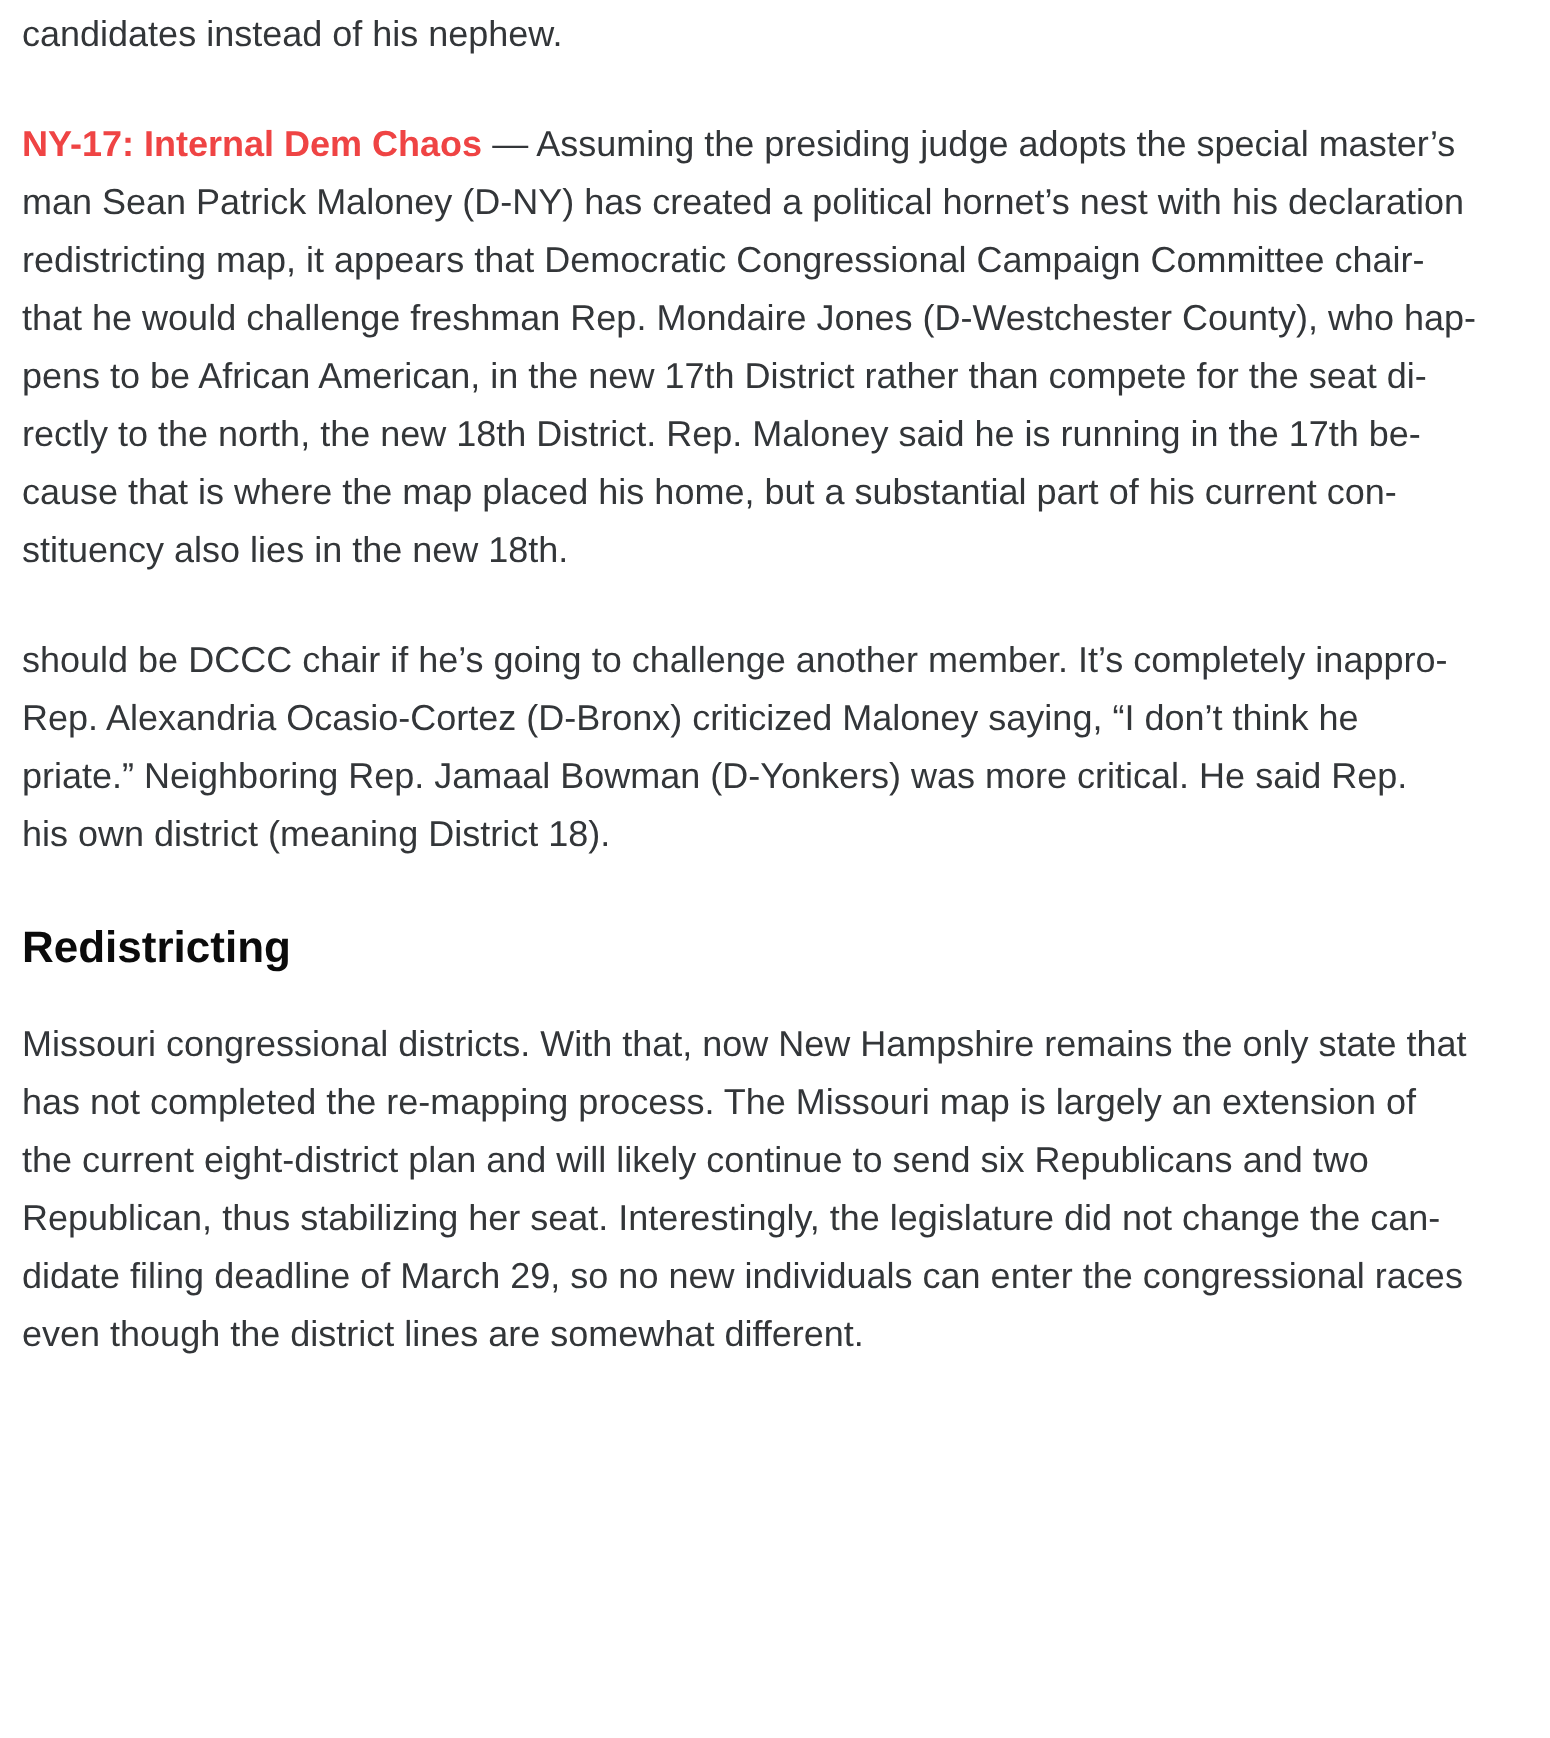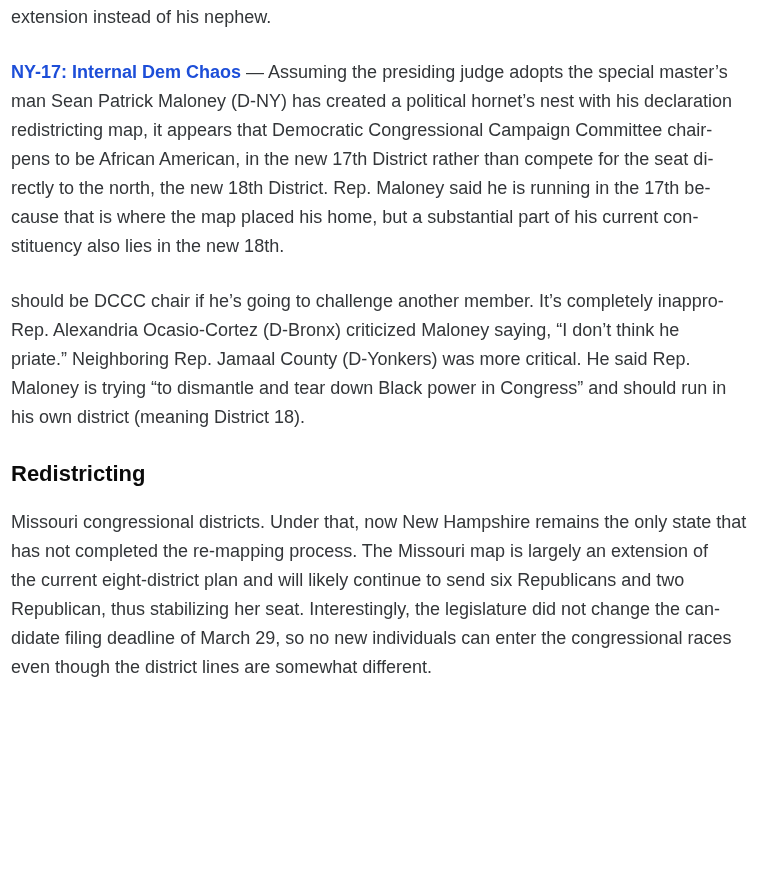--- a/index.html
+++ b/index.html
@@ -20,56 +20,56 @@
     line-height: 29px;
   }
   .paragraph {
     margin: 0 0 26px 0;
   }
   .line {
     white-space: nowrap;
   }
   .paragraph strong {
     font-weight: bold;
-    color: #1d4ed8;
+    color: #ef4444;
   }
   .section-heading {
     margin: 10px 12px 18px 0;
     font-size: 22px;
     line-height: 32px;
     font-weight: bold;
     color: #0b0b0b;
     white-space: nowrap;
   }
 </style>
 </head>
 <body>
 
 <div class="article-body">
     <div class="paragraph">
-      <div class="line">extension instead of his nephew.</div>
+      <div class="line">candidates instead of his nephew.</div>
     </div>
     <div class="paragraph">
       <div class="line"><strong>NY-17: Internal Dem Chaos</strong><span> — Assuming the presiding judge adopts the special master’s</span></div>
       <div class="line">man Sean Patrick Maloney (D-NY) has created a political hornet’s nest with his declaration</div>
       <div class="line">redistricting map, it appears that Democratic Congressional Campaign Committee chair-</div>
+      <div class="line">that he would challenge freshman Rep. Mondaire Jones (D-Westchester County), who hap-</div>
       <div class="line">pens to be African American, in the new 17th District rather than compete for the seat di-</div>
       <div class="line">rectly to the north, the new 18th District. Rep. Maloney said he is running in the 17th be-</div>
       <div class="line">cause that is where the map placed his home, but a substantial part of his current con-</div>
       <div class="line">stituency also lies in the new 18th.</div>
     </div>
     <div class="paragraph">
       <div class="line">should be DCCC chair if he’s going to challenge another member. It’s completely inappro-</div>
       <div class="line">Rep. Alexandria Ocasio-Cortez (D-Bronx) criticized Maloney saying, “I don’t think he</div>
-      <div class="line">priate.” Neighboring Rep. Jamaal County (D-Yonkers) was more critical. He said Rep.</div>
-      <div class="line">Maloney is trying “to dismantle and tear down Black power in Congress” and should run in</div>
+      <div class="line">priate.” Neighboring Rep. Jamaal Bowman (D-Yonkers) was more critical. He said Rep.</div>
       <div class="line">his own district (meaning District 18).</div>
     </div>
     <h2 class="section-heading">Redistricting</h2>
     <div class="paragraph">
-      <div class="line">Missouri congressional districts. Under that, now New Hampshire remains the only state that</div>
+      <div class="line">Missouri congressional districts. With that, now New Hampshire remains the only state that</div>
       <div class="line">has not completed the re-mapping process. The Missouri map is largely an extension of</div>
       <div class="line">the current eight-district plan and will likely continue to send six Republicans and two</div>
       <div class="line">Republican, thus stabilizing her seat. Interestingly, the legislature did not change the can-</div>
       <div class="line">didate filing deadline of March 29, so no new individuals can enter the congressional races</div>
       <div class="line">even though the district lines are somewhat different.</div>
     </div>
   </div>
 
 </body></html>

